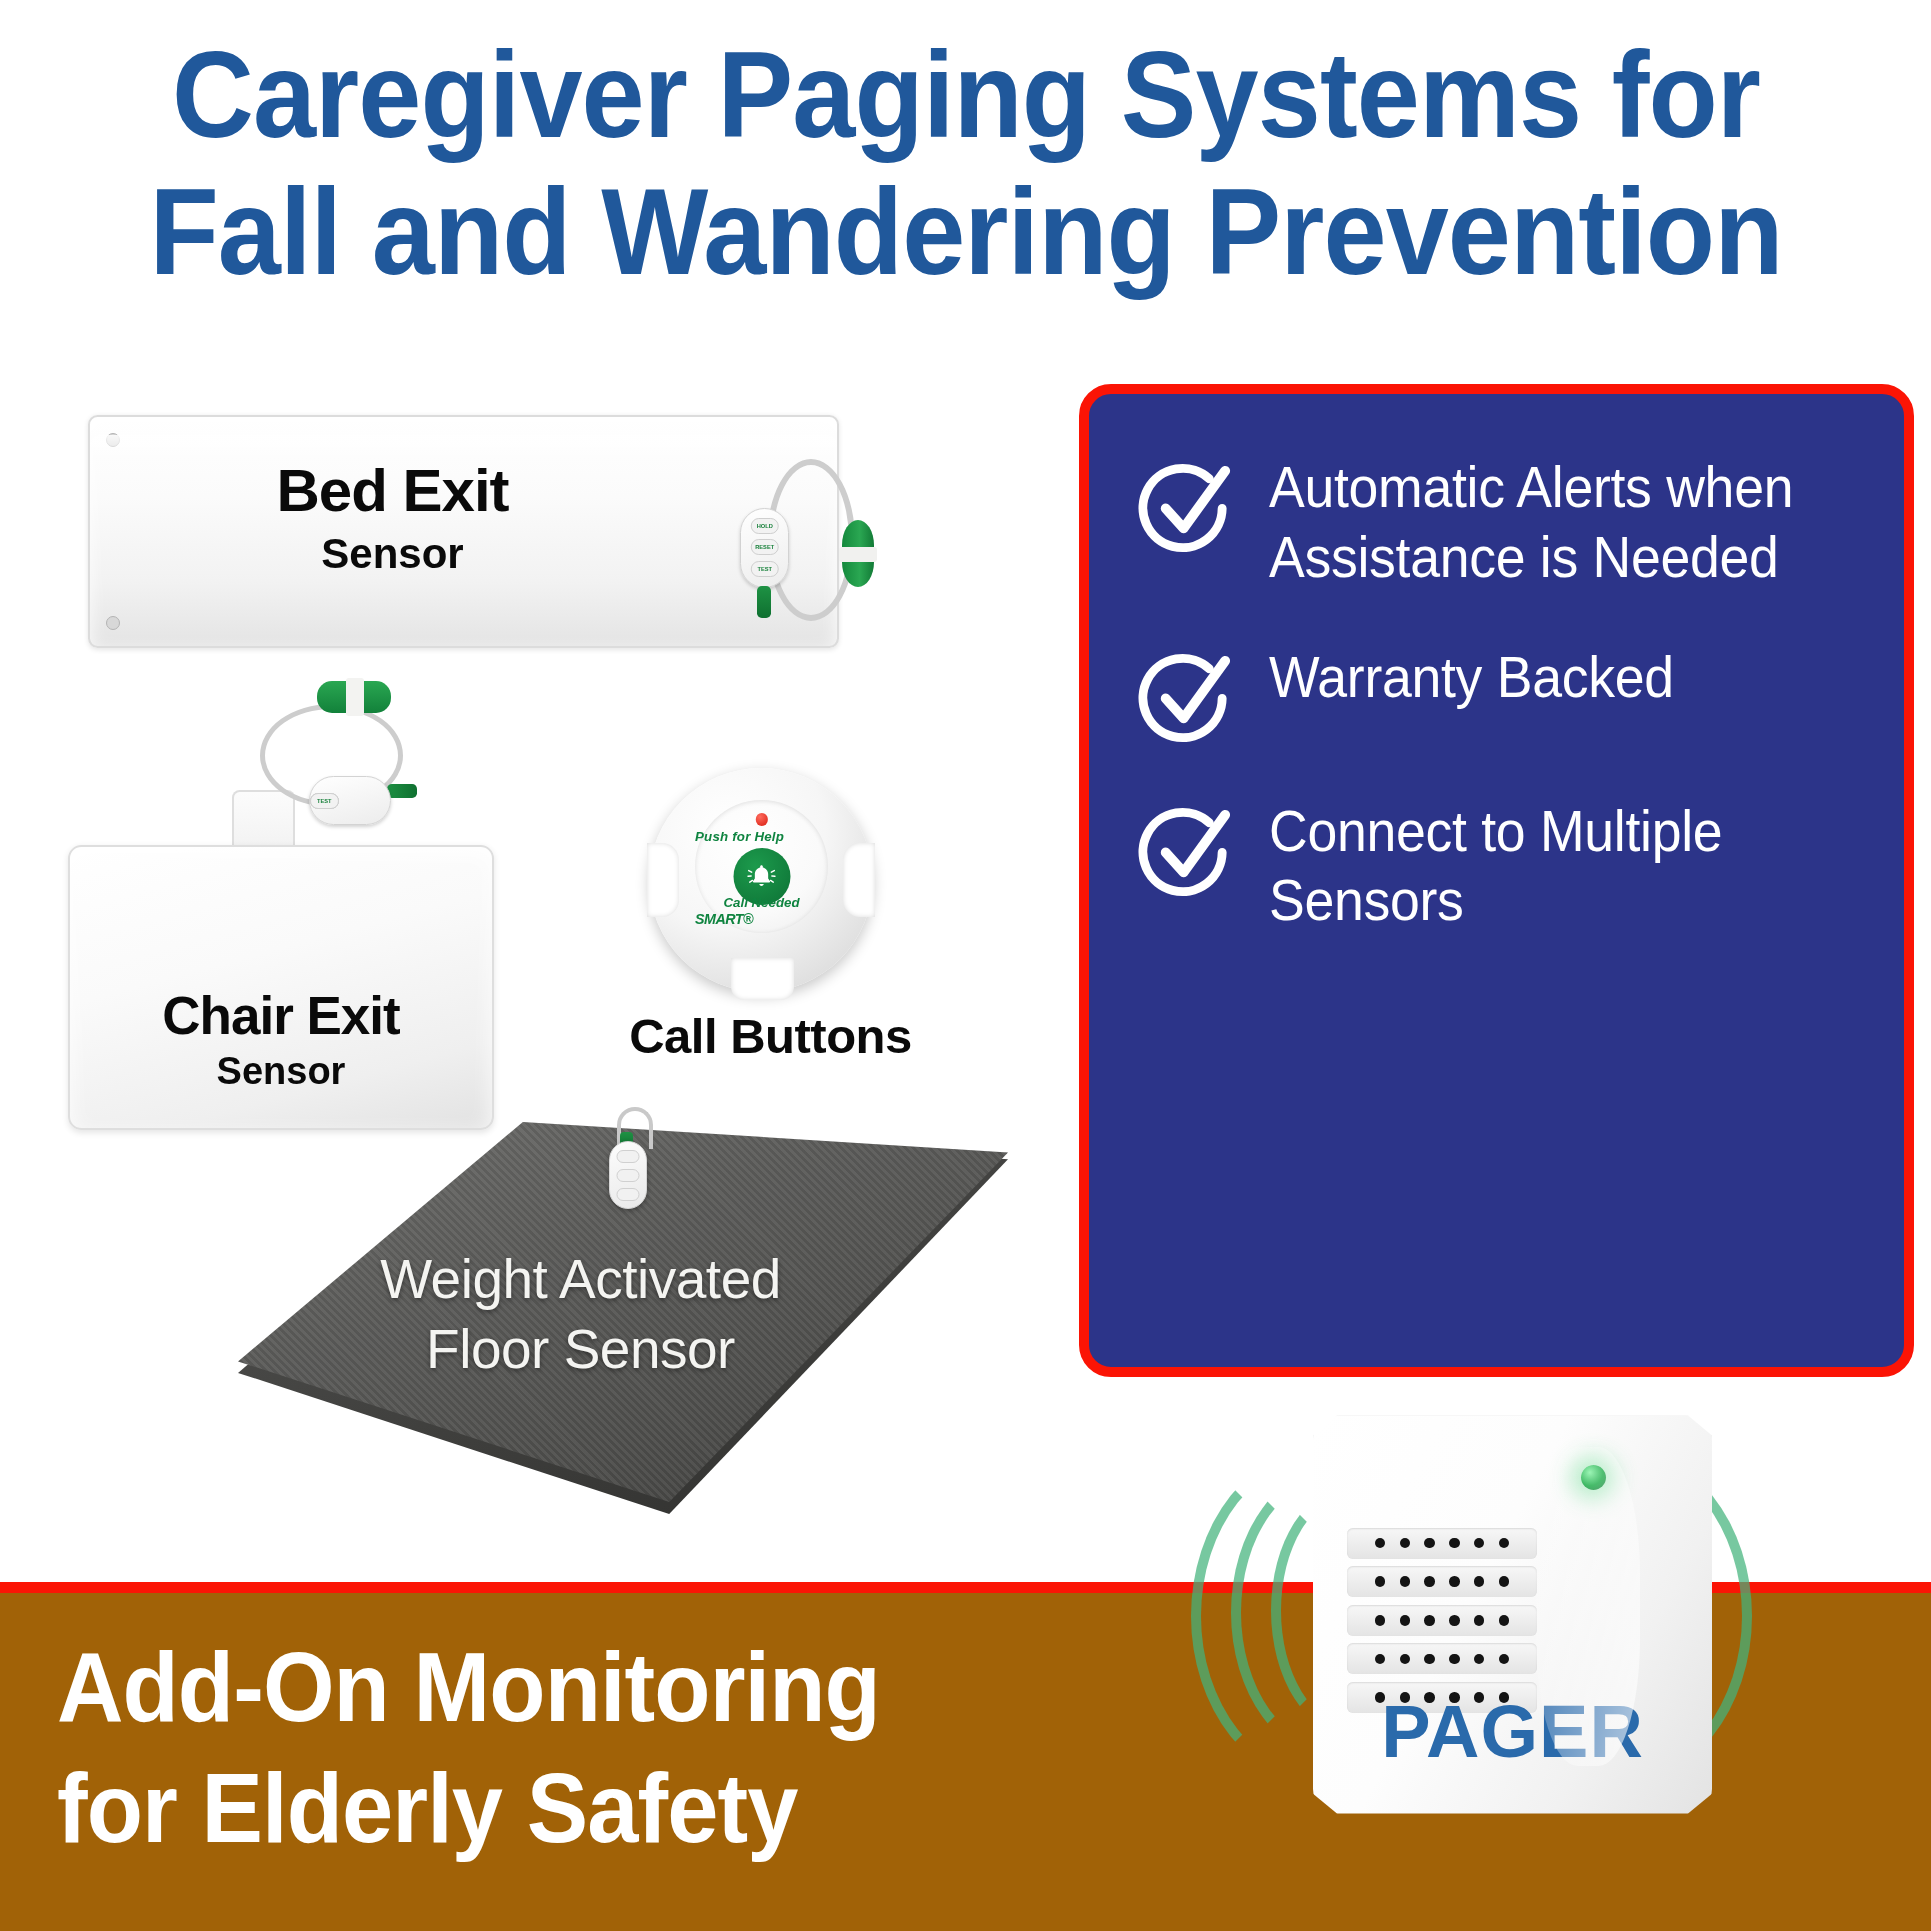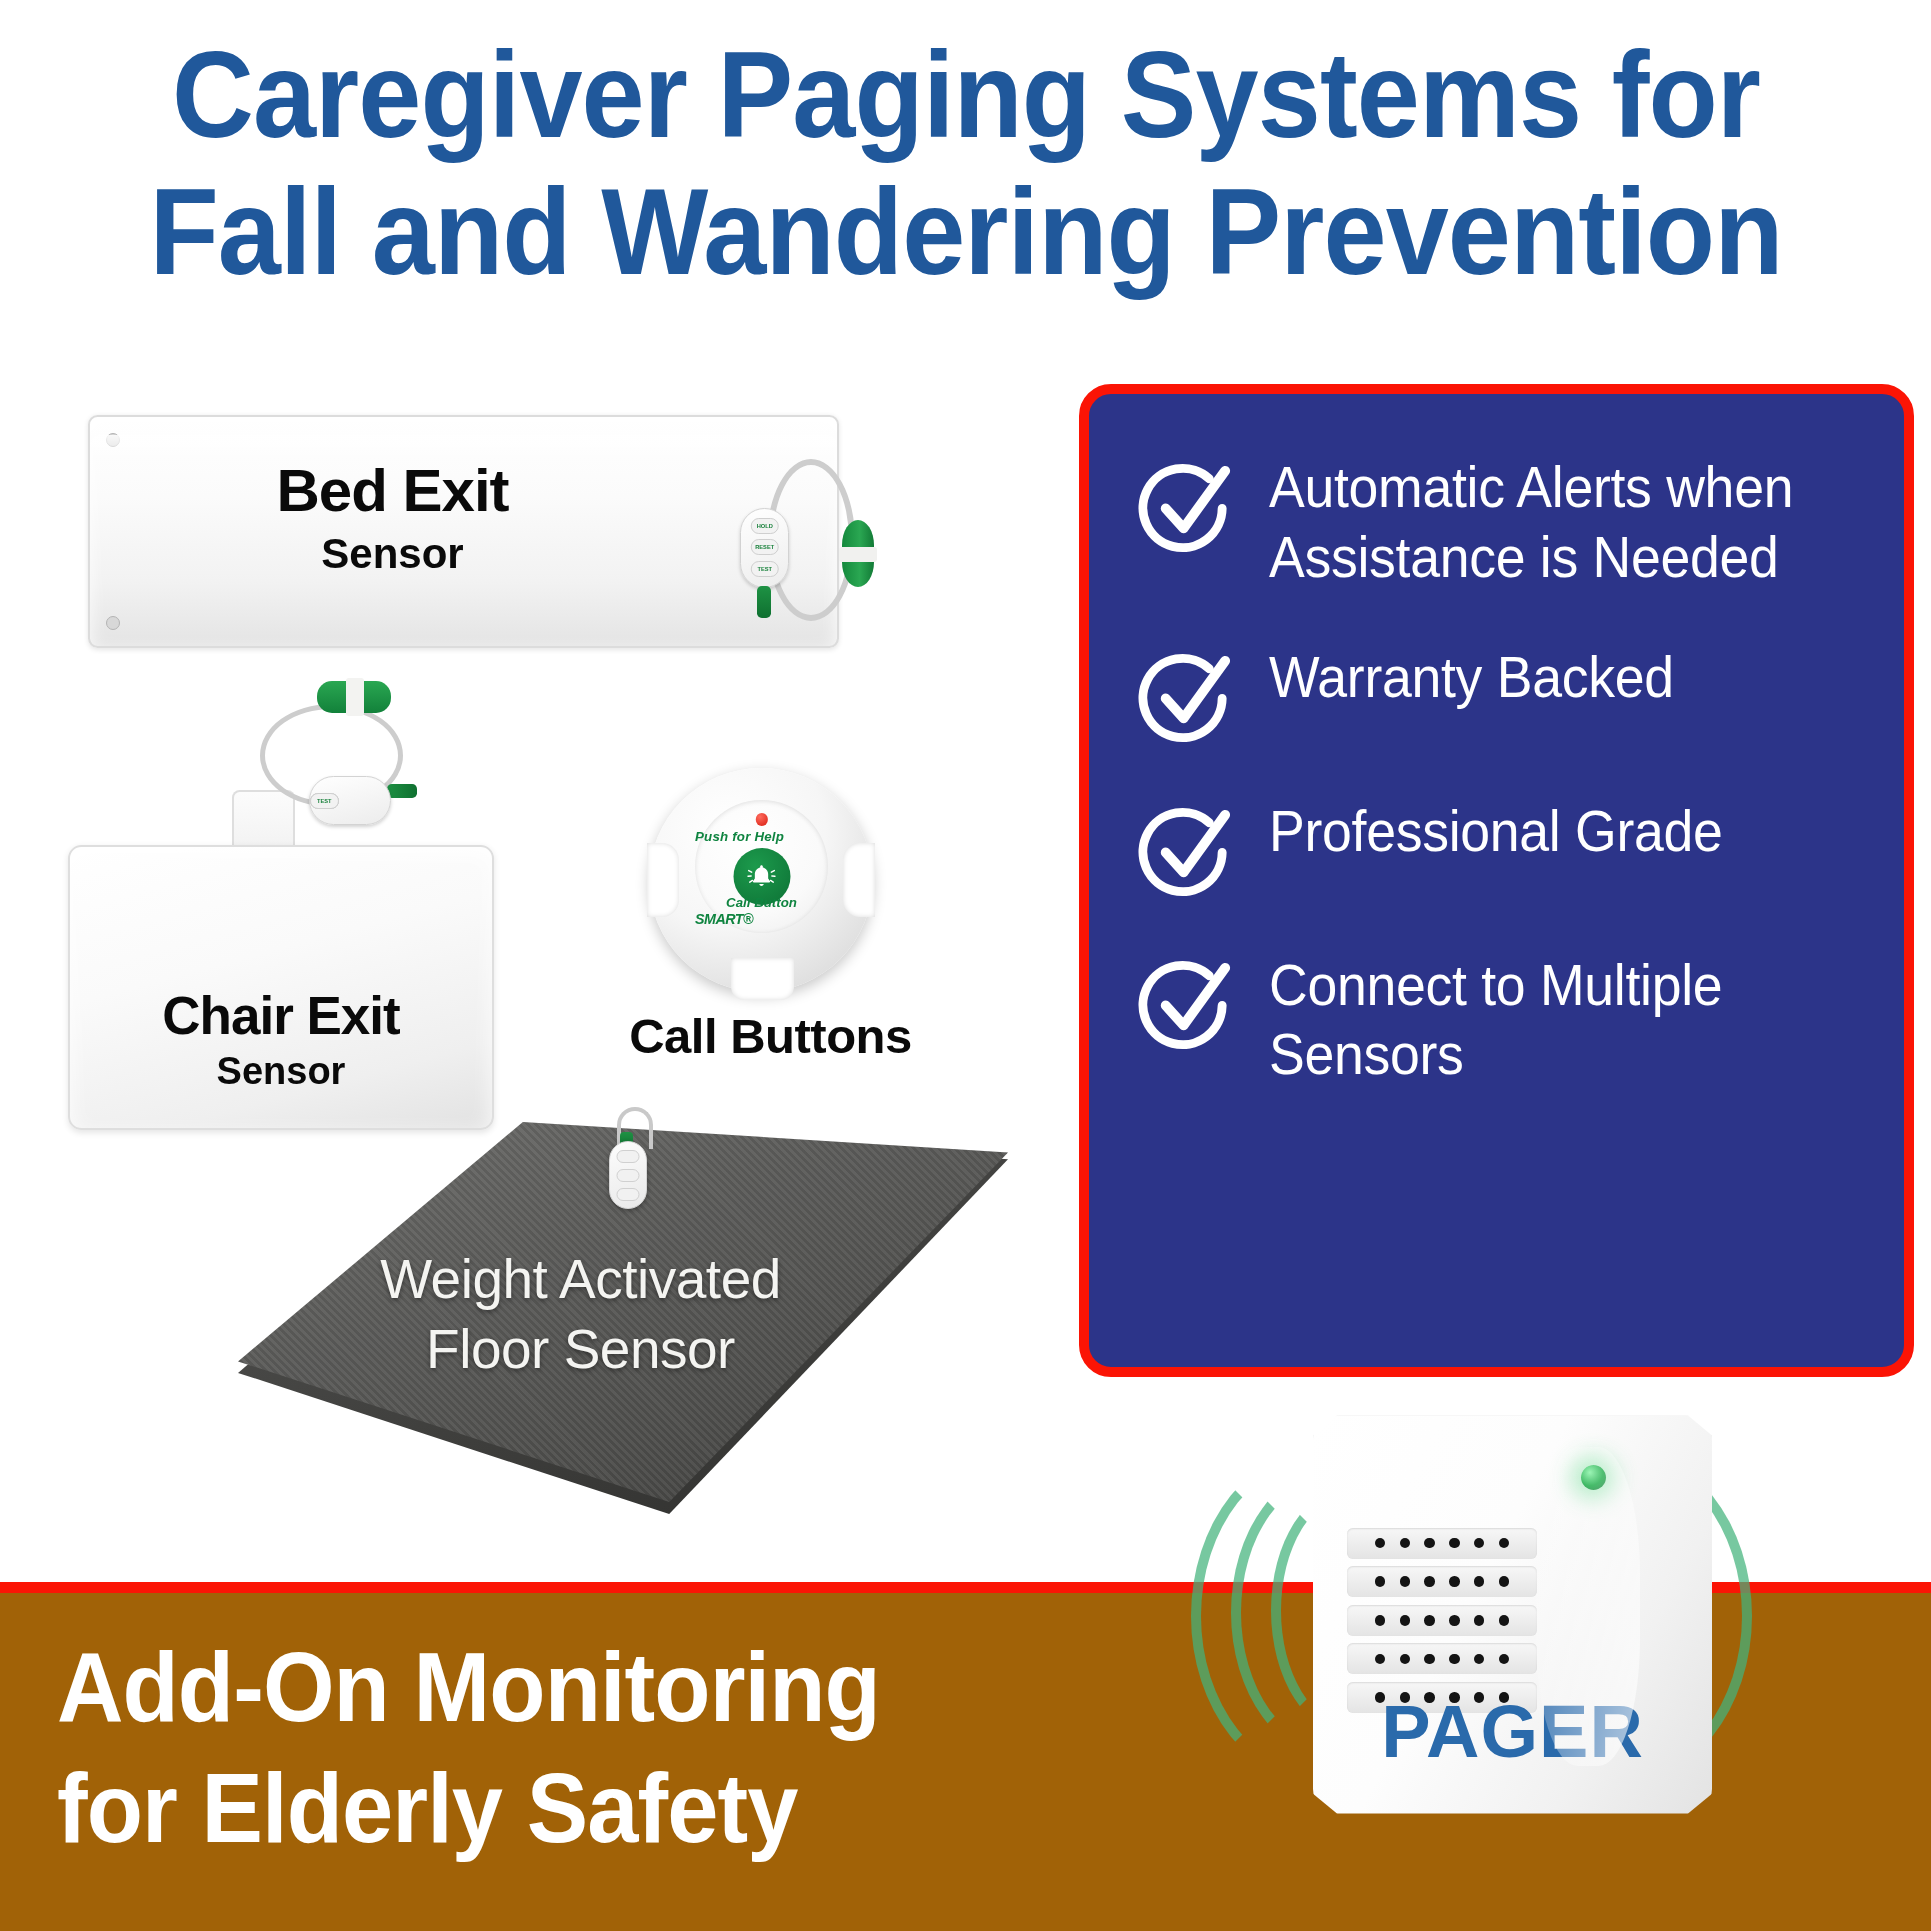--- a/index.html
+++ b/index.html
@@ -385,21 +385,21 @@
       <div class="cb-face">
         <div class="cb-led"></div>
         <div class="cb-top-text">Push for Help</div>
         <div class="cb-bell">
           <svg width="32" height="32" viewBox="0 0 24 24" aria-hidden="true">
             <path d="M12 3.2c-.55 0-1 .45-1 1v.6C8.7 5.3 7 7.4 7 9.9v3.3l-1.4 1.9c-.3.4 0 1 .5 1h11.8c.5 0 .8-.6.5-1L17 13.2V9.9c0-2.5-1.7-4.6-4-5.1v-.6c0-.55-.45-1-1-1z" fill="#ffffff"></path>
             <path d="M10.3 17.3c.2.9 1 1.5 1.7 1.5s1.5-.6 1.7-1.5h-3.4z" fill="#ffffff"></path>
             <path d="M4.6 8.4 2.4 7.2M4.2 11.2 1.9 11.4M5.2 14.6 3.2 15.9M19.4 8.4l2.2-1.2M19.8 11.2l2.3.2M18.8 14.6l2 1.3" stroke="#ffffff" stroke-width="1.1" stroke-linecap="round" fill="none"></path>
           </svg>
         </div>
-        <div class="cb-bottom-text">Call Button</div>
+        <div class="cb-bottom-text">Call Needed</div>
         <div class="cb-brand">SMART®</div>
       </div>
     </div>
     <div class="call-label">Call Buttons</div>
   </div>
 
   <div class="floor-mat-group">
     <div class="mat-edge"></div>
     <div class="mat"></div>
     <div class="mat-cable"></div>
@@ -431,29 +431,20 @@
       <div class="feature-item">
         <span class="check-icon">
           <svg viewBox="0 0 100 100" width="99" height="99" aria-hidden="true">
             <path d="M72 22a40 40 0 1 0 13 30" fill="none" stroke="#ffffff" stroke-width="9" stroke-linecap="round"></path>
             <path d="M28 52 L46 72 L88 14" fill="none" stroke="#ffffff" stroke-width="10" stroke-linecap="round" stroke-linejoin="round"></path>
           </svg>
         </span>
         <span class="feature-text">Warranty Backed</span>
       </div>
 
-      <div class="feature-item">
-        <span class="check-icon">
-          <svg viewBox="0 0 100 100" width="99" height="99" aria-hidden="true">
-            <path d="M72 22a40 40 0 1 0 13 30" fill="none" stroke="#ffffff" stroke-width="9" stroke-linecap="round"></path>
-            <path d="M28 52 L46 72 L88 14" fill="none" stroke="#ffffff" stroke-width="10" stroke-linecap="round" stroke-linejoin="round"></path>
-          </svg>
-        </span>
-        <span class="feature-text">Professional Grade</span>
-      </div>
 
       <div class="feature-item">
         <span class="check-icon">
           <svg viewBox="0 0 100 100" width="99" height="99" aria-hidden="true">
             <path d="M72 22a40 40 0 1 0 13 30" fill="none" stroke="#ffffff" stroke-width="9" stroke-linecap="round"></path>
             <path d="M28 52 L46 72 L88 14" fill="none" stroke="#ffffff" stroke-width="10" stroke-linecap="round" stroke-linejoin="round"></path>
           </svg>
         </span>
         <span class="feature-text">Connect to Multiple Sensors</span>
       </div>

